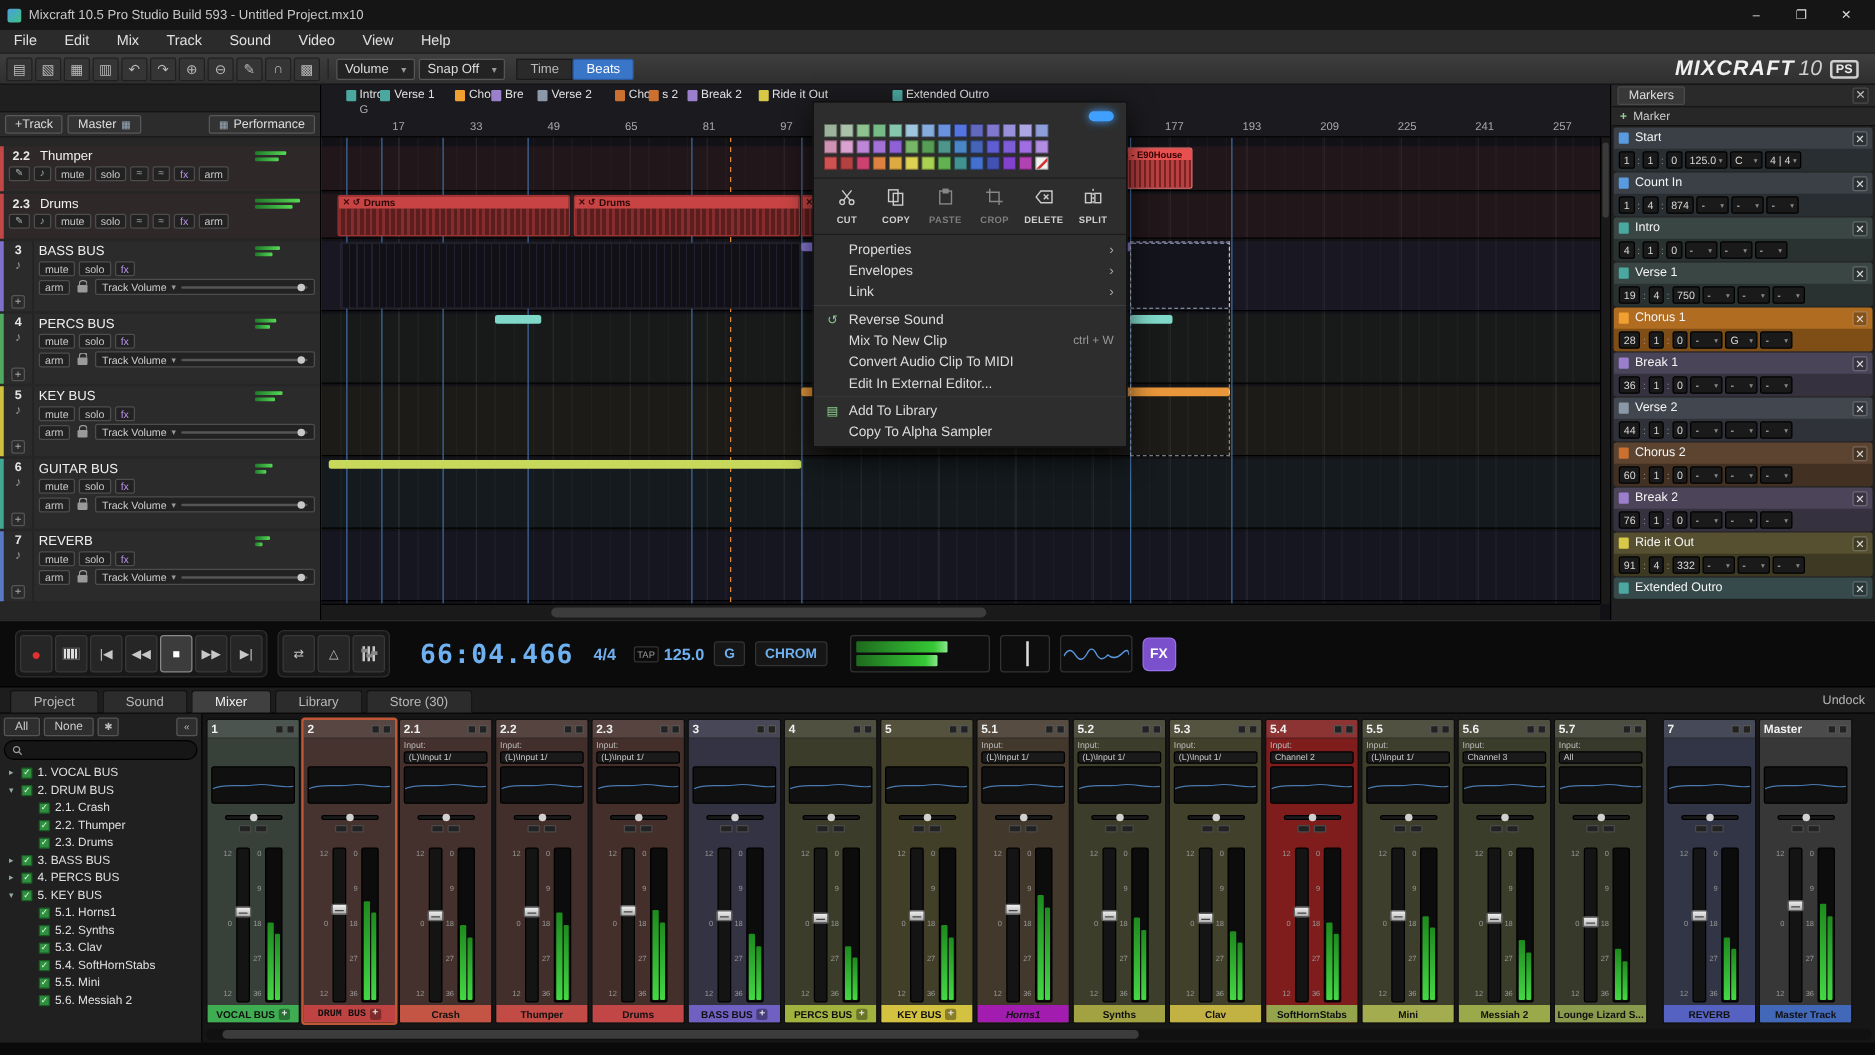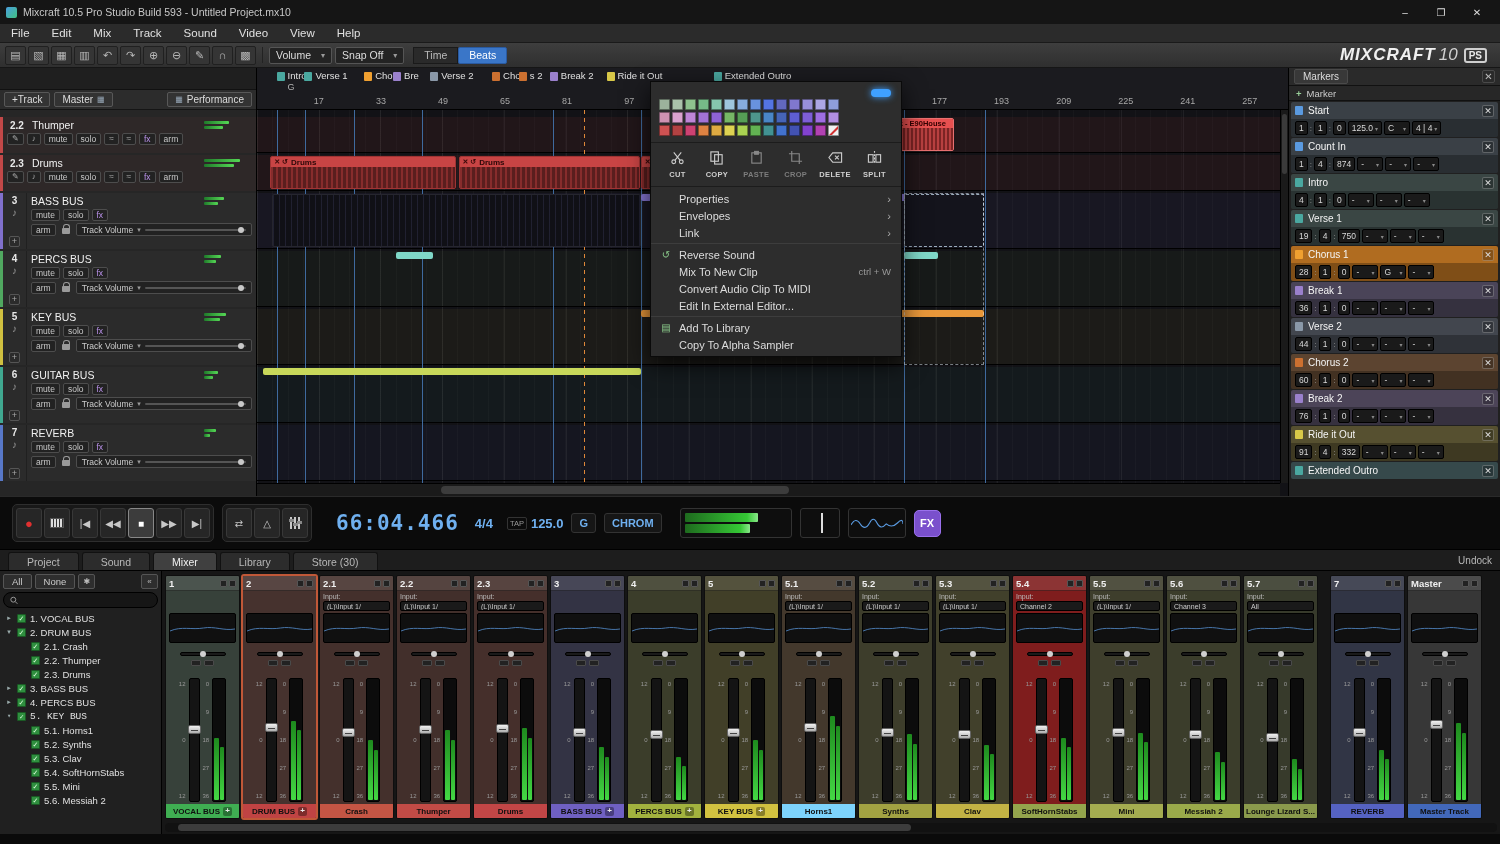--- a/index.html
+++ b/index.html
@@ -1142,21 +1142,21 @@
           <div class="tree-row" style="padding-left: 2px;">
             <span class="tree-arrow">▸</span>
             <span class="tree-check">✓</span>
             <span>3. BASS BUS</span>
           </div>
           <div class="tree-row" style="padding-left: 2px;">
             <span class="tree-arrow">▸</span>
             <span class="tree-check">✓</span>
             <span>4. PERCS BUS</span>
           </div>
-          <div class="tree-row" style="padding-left: 2px; font-family: Liberation Mono, monospace;">
+          <div class="tree-row" style="padding-left: 2px;">
             <span class="tree-arrow">▾</span>
             <span class="tree-check">✓</span>
             <span>5. KEY BUS</span>
           </div>
           <div class="tree-row" style="padding-left: 16px;">
             <span class="tree-arrow"></span>
             <span class="tree-check">✓</span>
             <span>5.1. Horns1</span>
           </div>
           <div class="tree-row" style="padding-left: 16px;">
@@ -1273,21 +1273,21 @@
               <span>9</span>
               <span>18</span>
               <span>27</span>
               <span>36</span>
             </div>
             <div class="ch-meter">
               <i style="height: 66%;"></i>
               <i style="height: 58%;"></i>
             </div>
           </div>
-          <div class="ch-label" style="background: rgb(192, 67, 67);">
+          <div class="ch-label" style="background: rgb(192, 67, 67); font-family: Liberation Mono, monospace;">
             <span>DRUM BUS</span>
             <span class="ch-plus">+</span>
           </div>
         </div>
         <div class="channel" style="background: rgb(68, 48, 44);">
           <div class="ch-head">
             <span class="ch-num">2.1</span>
             <span class="ch-hicons">
               <i></i>
               <i></i>
@@ -1625,21 +1625,21 @@
               <span>9</span>
               <span>18</span>
               <span>27</span>
               <span>36</span>
             </div>
             <div class="ch-meter">
               <i style="height: 70%;"></i>
               <i style="height: 62%;"></i>
             </div>
           </div>
-          <div class="ch-label" style="background: #7dd3fc;">
+          <div class="ch-label" style="background: #a21caf; font-style: italic;">
             <span>Horns1</span>
           </div>
         </div>
         <div class="channel" style="background: rgb(61, 61, 43);">
           <div class="ch-head">
             <span class="ch-num">5.2</span>
             <span class="ch-hicons">
               <i></i>
               <i></i>
             </span>

